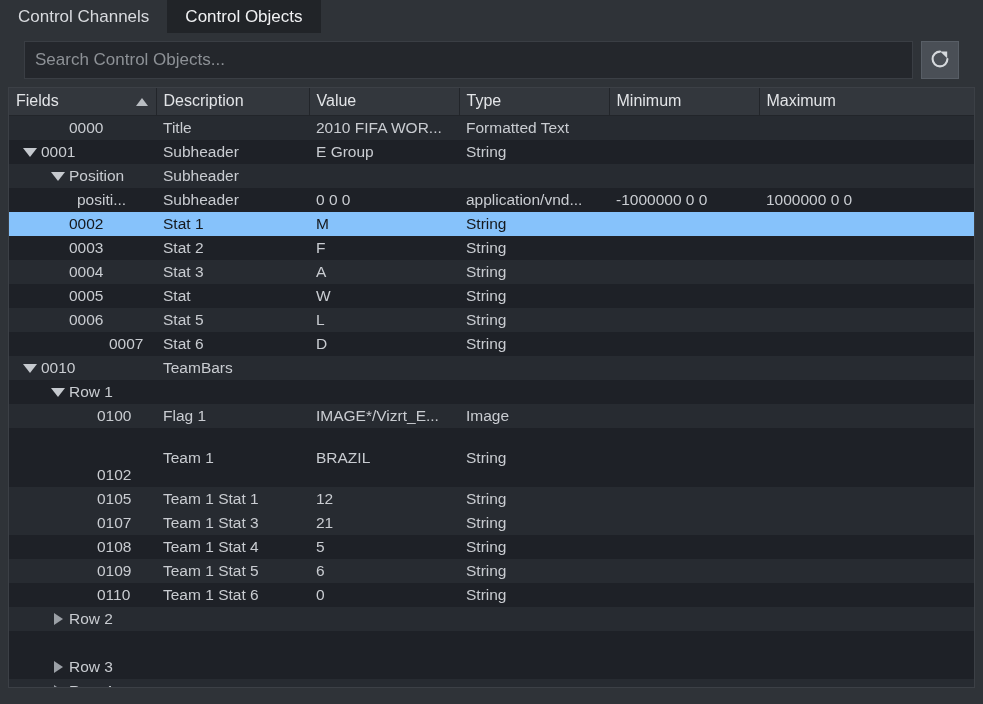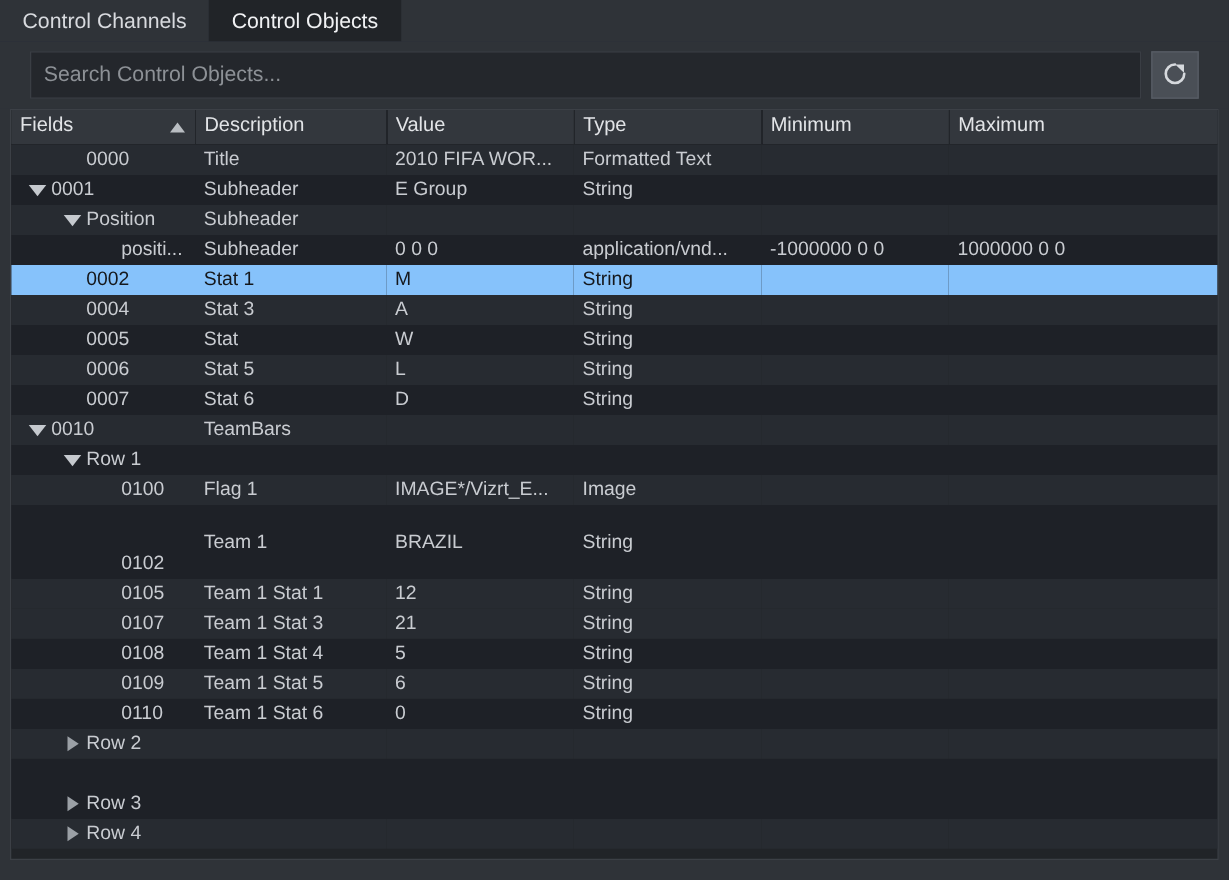--- a/index.html
+++ b/index.html
@@ -262,21 +262,21 @@
             </div>
           </td>
           <td>Subheader</td>
           <td></td>
           <td></td>
           <td></td>
           <td></td>
         </tr>
         <tr class="even">
           <td class="fieldcell">
-            <div class="field-inner" style="padding-left: 66px;">
+            <div class="field-inner" style="padding-left: 46px;">
               <span class="twisty"></span>
               <span class="fld-label">positi...</span>
             </div>
           </td>
           <td>Subheader</td>
           <td>0 0 0</td>
           <td>application/vnd...</td>
           <td>-1000000 0 0</td>
           <td>1000000 0 0</td>
         </tr>
@@ -286,20 +286,33 @@
               <span class="twisty"></span>
               <span class="fld-label">0002</span>
             </div>
           </td>
           <td>Stat 1</td>
           <td>M</td>
           <td>String</td>
           <td></td>
           <td></td>
         </tr>
+        <tr class="even">
+          <td class="fieldcell">
+            <div class="field-inner" style="padding-left: 38px;">
+              <span class="twisty"></span>
+              <span class="fld-label">0003</span>
+            </div>
+          </td>
+          <td>Stat 2</td>
+          <td>F</td>
+          <td>String</td>
+          <td></td>
+          <td></td>
+        </tr>
         <tr class="odd">
           <td class="fieldcell">
             <div class="field-inner" style="padding-left: 38px;">
               <span class="twisty"></span>
               <span class="fld-label">0004</span>
             </div>
           </td>
           <td>Stat 3</td>
           <td>A</td>
           <td>String</td>
@@ -327,21 +340,21 @@
             </div>
           </td>
           <td>Stat 5</td>
           <td>L</td>
           <td>String</td>
           <td></td>
           <td></td>
         </tr>
         <tr class="even">
           <td class="fieldcell">
-            <div class="field-inner" style="padding-left: 38px;">
+            <div class="field-inner" style="padding-left: 38px; gap: 40px;">
               <span class="twisty"></span>
               <span class="fld-label">0007</span>
             </div>
           </td>
           <td>Stat 6</td>
           <td>D</td>
           <td>String</td>
           <td></td>
           <td></td>
         </tr>

